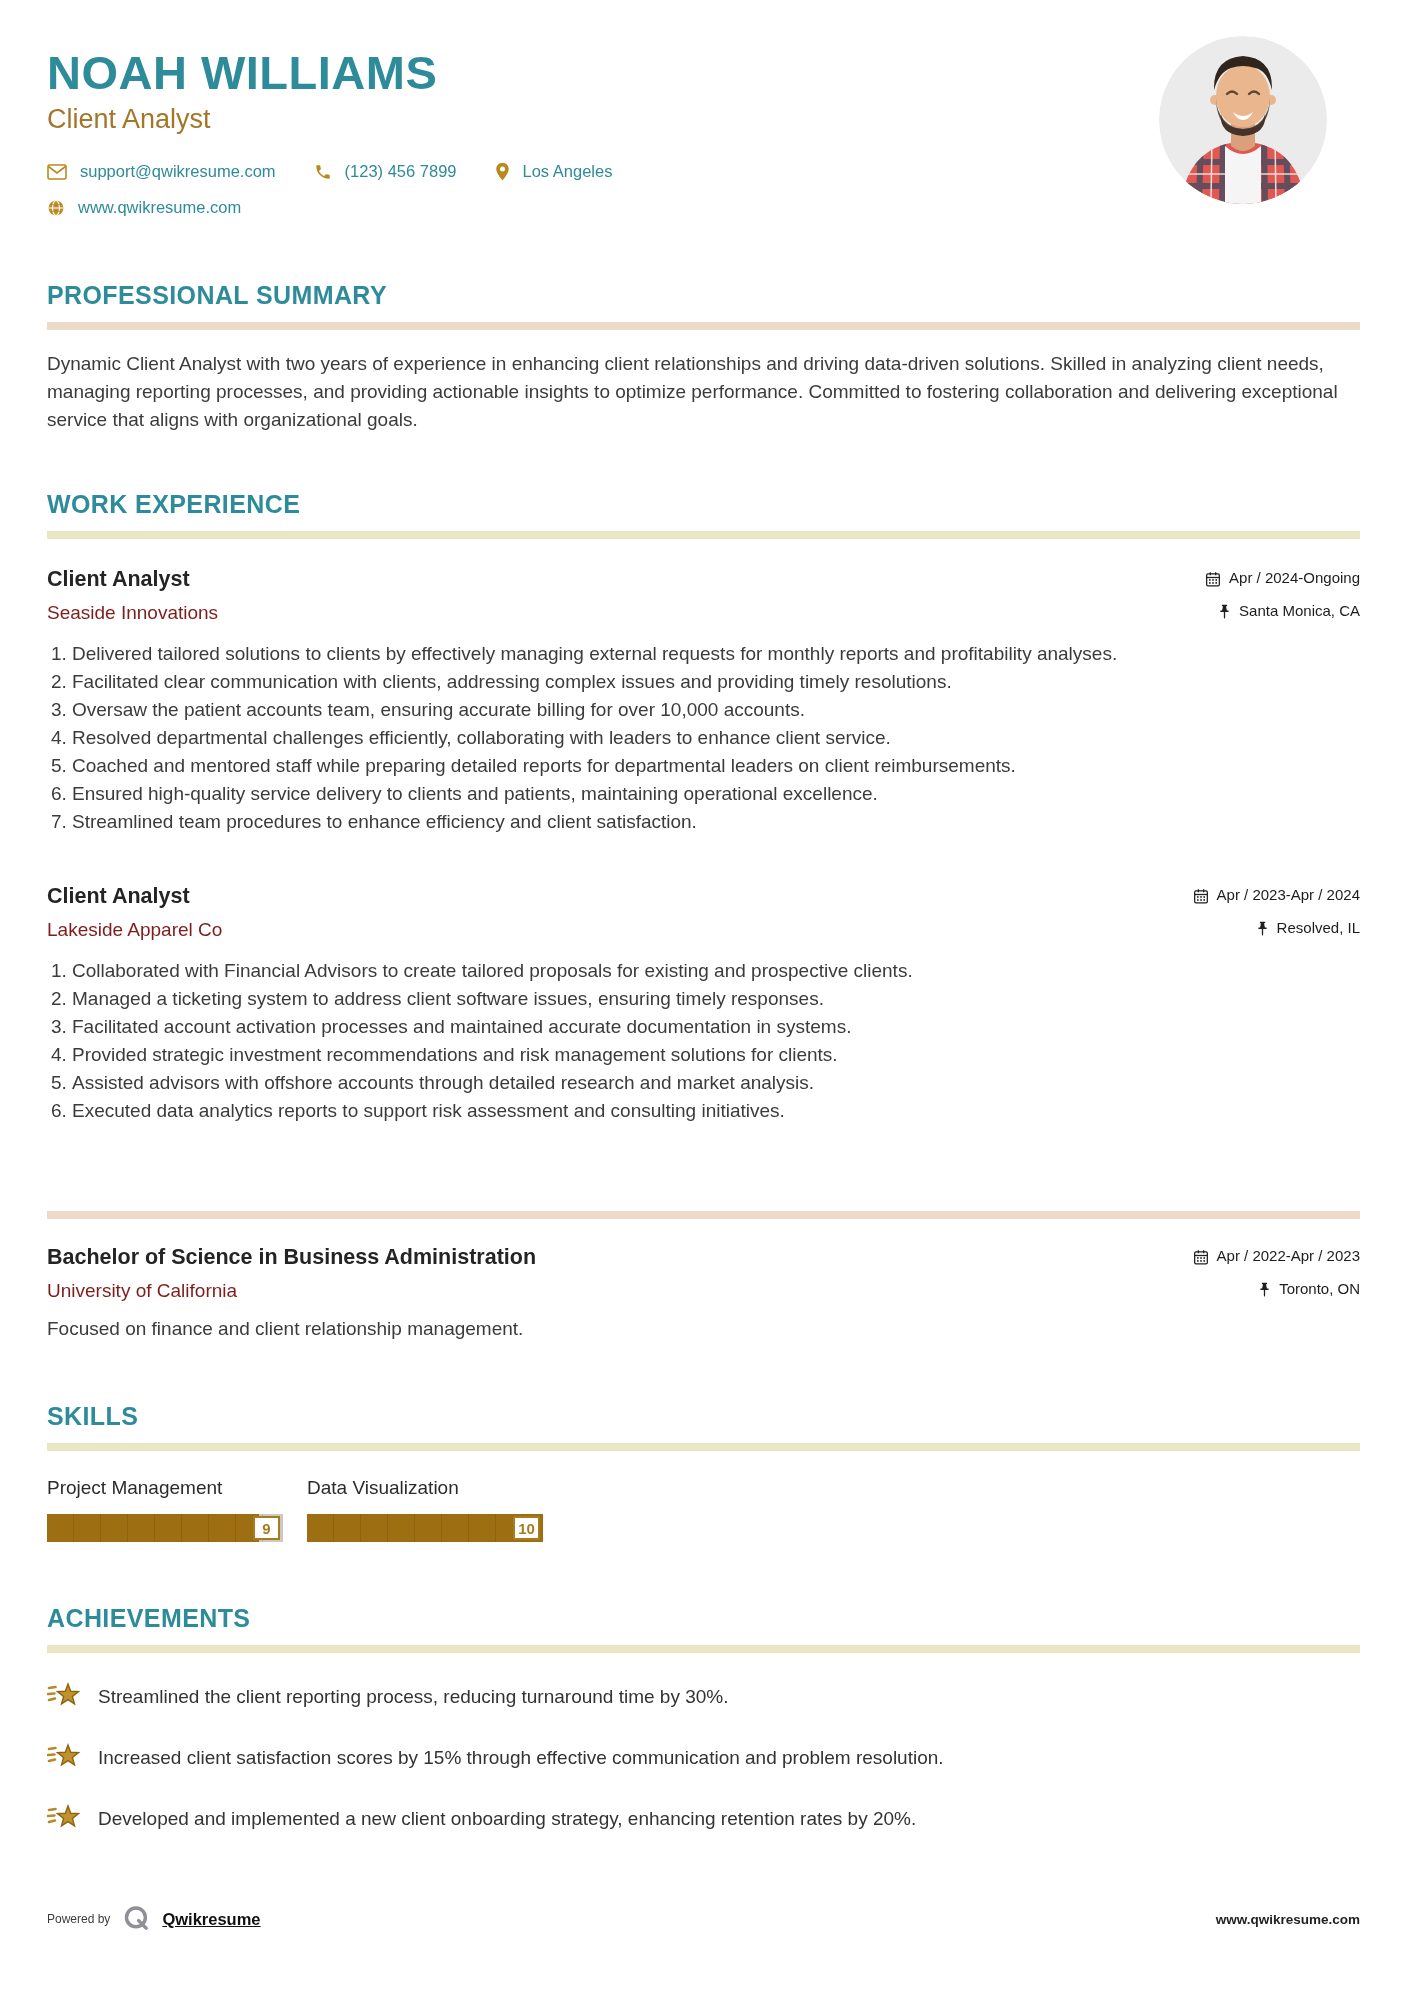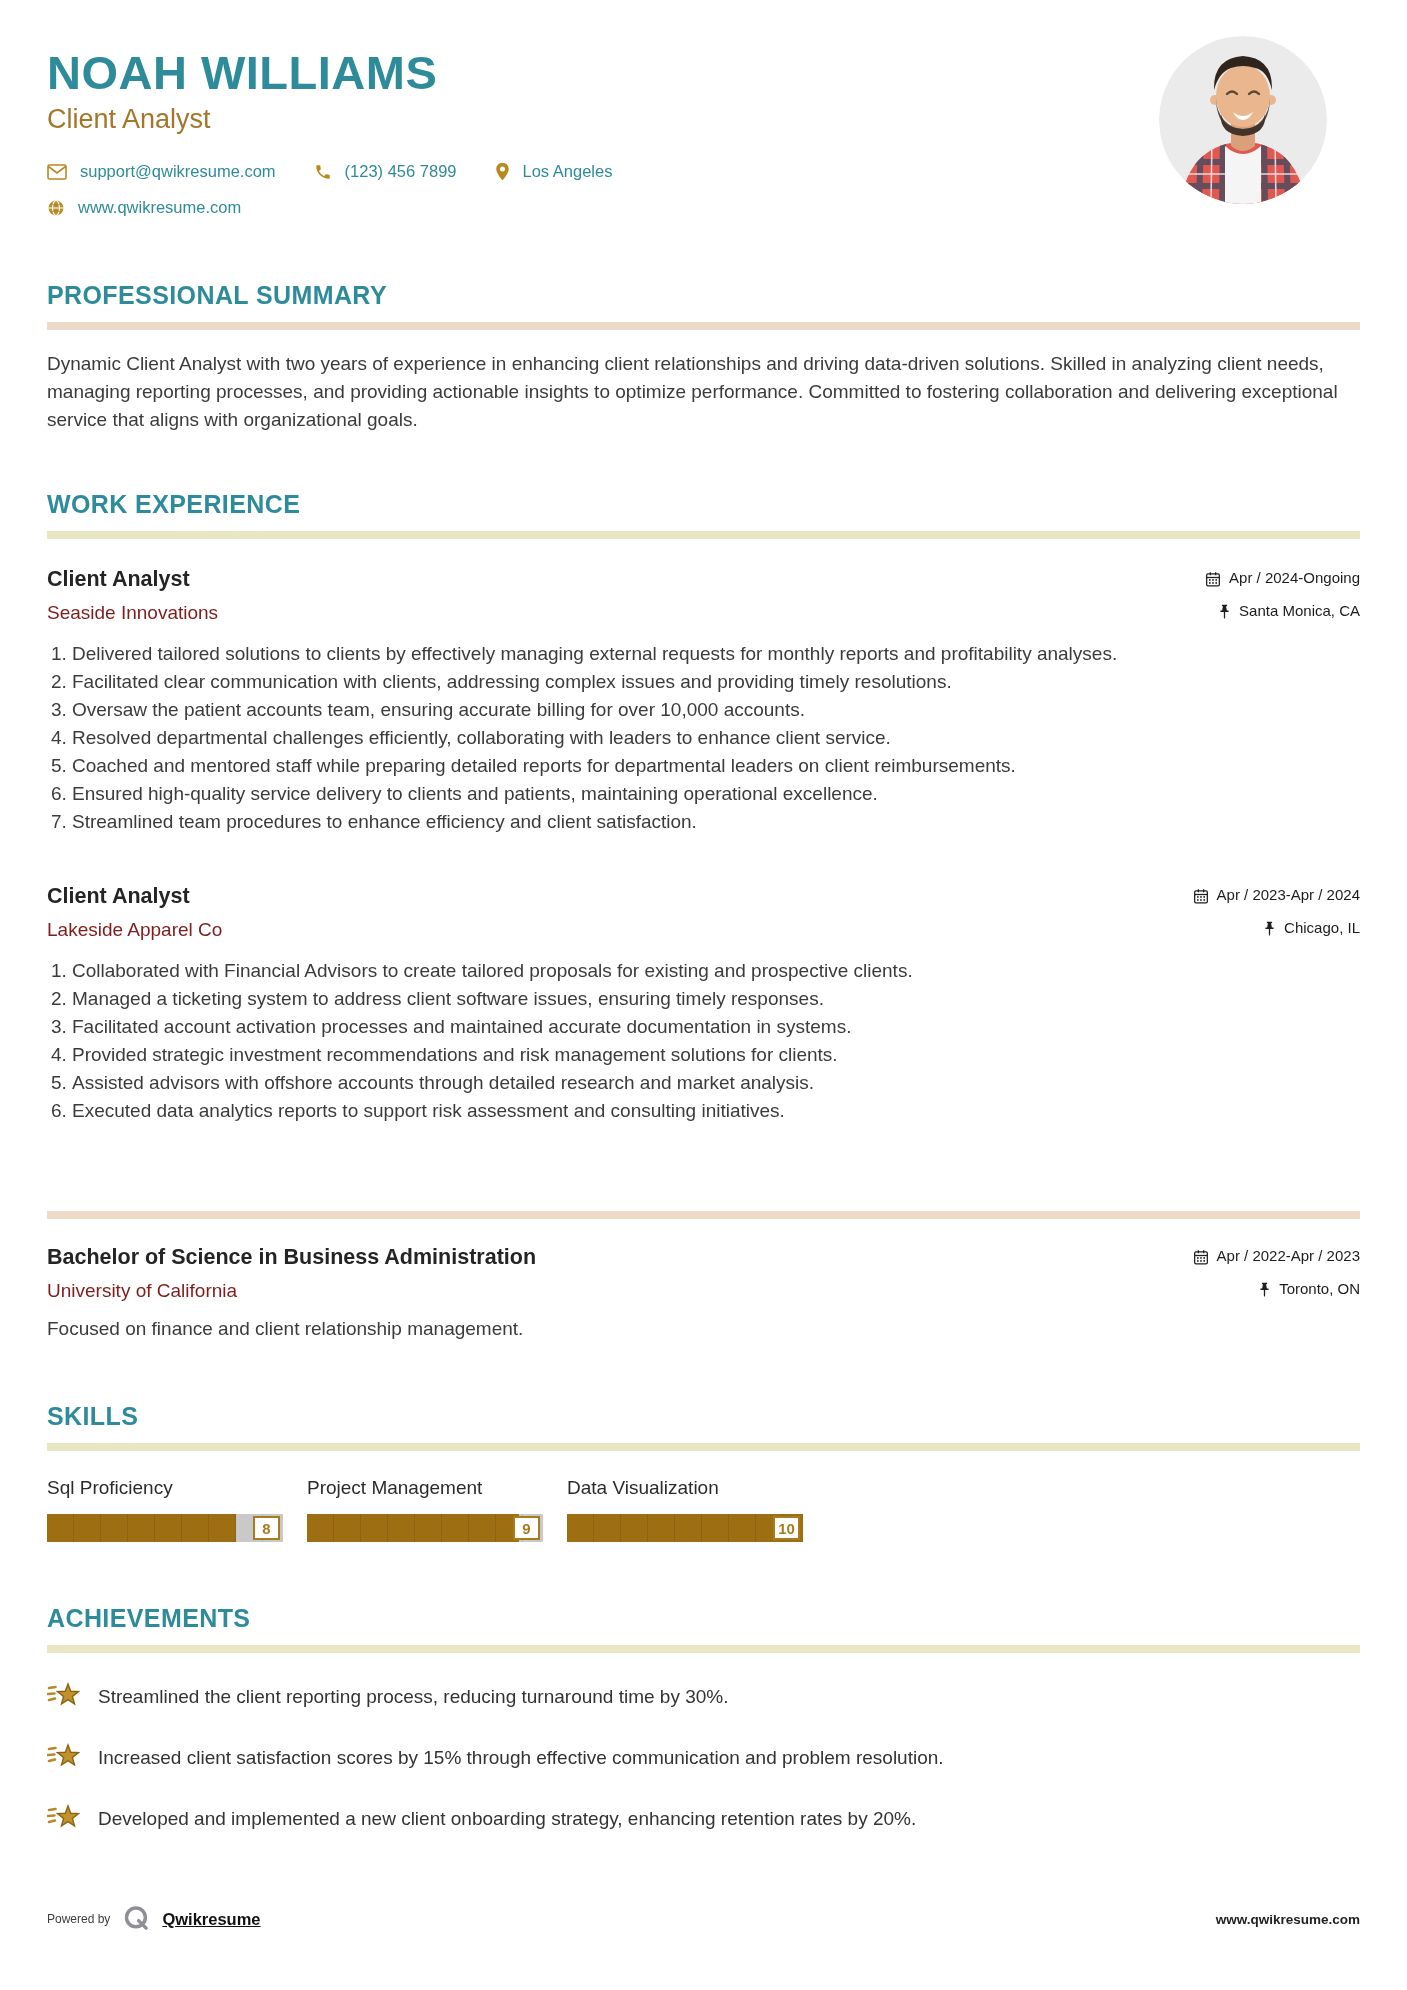--- a/index.html
+++ b/index.html
@@ -242,21 +242,21 @@
       </div>
     </div>
     <div class="row-split company-row">
       <div class="company">Lakeside Apparel Co</div>
       <div class="meta">
         <span class="mi">
           <svg width="13" height="17" viewBox="0 0 20 26">
               <path d="M6,1 h8 v2.4 h-1.7 l1.4,6.4 h2.6 v2.4 h-5.3 v8.5 l-1,2.3 -1,-2.3 v-8.5 h-5.3 v-2.4 h2.6 l1.4,-6.4 h-1.7 Z" fill="#1f1f1f"></path>
             </svg>
         </span>
-        <span>Chicago, IL</span>
+        <span>Resolved, IL</span>
       </div>
     </div>
     <ol class="bullets">
       <li>Collaborated with Financial Advisors to create tailored proposals for existing and prospective clients.</li>
       <li>Managed a ticketing system to address client software issues, ensuring timely responses.</li>
       <li>Facilitated account activation processes and maintained accurate documentation in systems.</li>
       <li>Provided strategic investment recommendations and risk management solutions for clients.</li>
       <li>Assisted advisors with offshore accounts through detailed research and market analysis.</li>
       <li>Executed data analytics reports to support risk assessment and consulting initiatives.</li>
     </ol>
@@ -301,27 +301,20 @@
     </div>
     <div class="edu-desc">Focused on finance and client relationship management.</div>
   </div>
 </div>
 
 <div class="content skills-sec">
   <div class="sec-heading">SKILLS</div>
   <div class="divider olive"></div>
   <div class="skills-grid">
     <div class="skill">
-      <div class="skill-name">Sql Proficiency</div>
-      <div class="skill-bar">
-        <div class="skill-fill" style="width: 80%;"></div>
-        <div class="skill-badge">8</div>
-      </div>
-    </div>
-    <div class="skill">
       <div class="skill-name">Project Management</div>
       <div class="skill-bar">
         <div class="skill-fill" style="width: 90%;"></div>
         <div class="skill-badge">9</div>
       </div>
     </div>
     <div class="skill">
       <div class="skill-name">Data Visualization</div>
       <div class="skill-bar">
         <div class="skill-fill" style="width: 100%;"></div>

